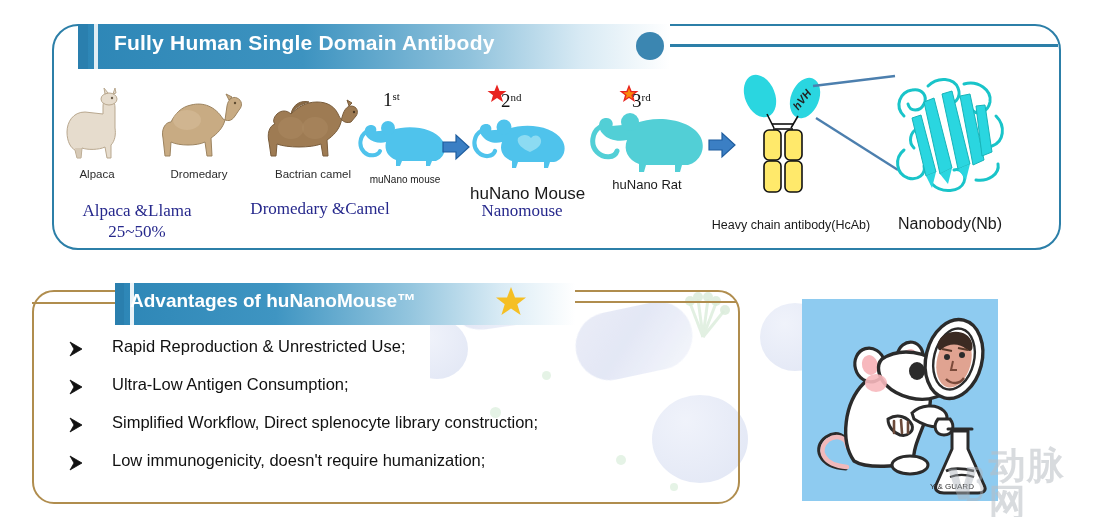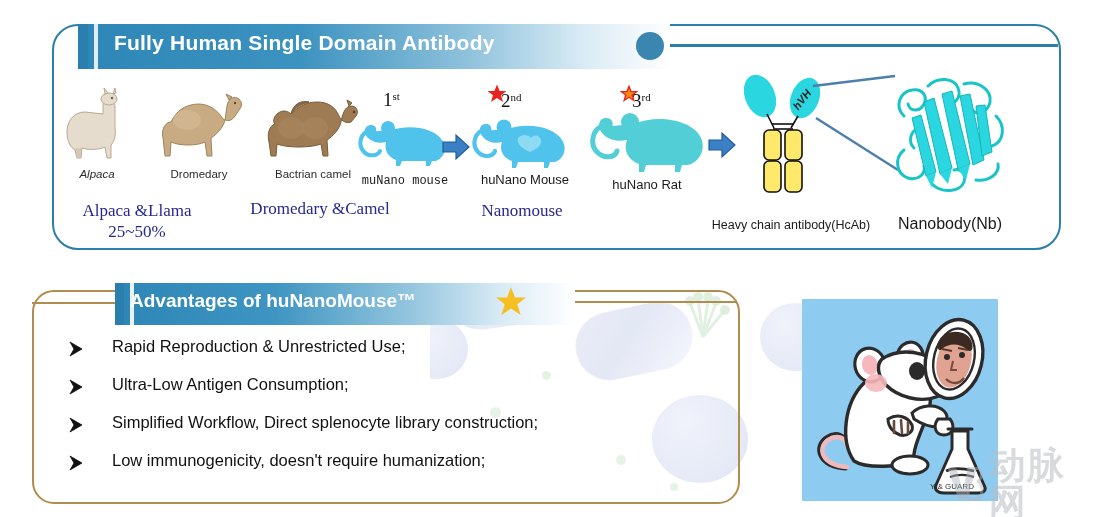--- a/index.html
+++ b/index.html
@@ -37,21 +37,21 @@
     position:absolute;left:114px;top:31px;color:#ffffff;
     font-size:21px;font-weight:bold;letter-spacing:.2px;white-space:nowrap;
   }
   .hdr-dot{position:absolute;left:636px;top:32px;width:28px;height:28px;border-radius:50%;background:#3b86b1;}
   .hdr-line{position:absolute;left:660px;top:44px;width:398px;height:3px;background:#2c7fa8;}
 
   
   .animal-row{position:absolute;left:40px;top:88px;width:330px;height:100px;}
   .animal{position:absolute;text-align:center;}
   .animal .cap{font-size:11.5px;color:#2b2b2b;margin-top:2px;white-space:nowrap;}
-  .a-alpaca{left:2px;top:0;width:110px;font-style:italic;}
+  .a-alpaca{left:2px;top:0;width:110px;}
   .a-drom{left:98px;top:0;width:122px;}
   .a-bact{left:208px;top:0;width:130px;}
 
   .blue-note{position:absolute;text-align:center;color:#26288c;
     font-family:"Liberation Serif",serif;font-size:17px;line-height:21px;}
   .note-1{left:42px;top:200px;width:190px;}
   .note-2{left:222px;top:198px;width:196px;}
   .note-3{left:438px;top:200px;width:168px;}
 
   
@@ -62,23 +62,23 @@
   .ord-2{left:501px;top:90px;}
   .ord-3{left:632px;top:90px;}
   .star-red{position:absolute;width:20px;height:20px;}
   .sr-2{left:487px;top:84px;}
   .sr-3{left:619px;top:84px;}
 
   .mouse{position:absolute;}
   .m1{left:358px;top:118px;width:92px;height:50px;}
   .m2{left:472px;top:116px;width:98px;height:54px;}
   .m3{left:590px;top:108px;width:118px;height:66px;}
-  .m-cap{position:absolute;font-family:Liberation Mono, monospace;font-size:12px;color:#1a1a1a;text-align:center;white-space:nowrap;}
+  .m-cap{position:absolute;font-family:Liberation Sans, sans-serif;font-size:10px;color:#1a1a1a;text-align:center;white-space:nowrap;}
   .mc1{left:355px;top:174px;width:100px;}
-  .mc2{left:470px;top:172px;width:110px;font-family:"Liberation Sans",sans-serif;font-size:13px;}
+  .mc2{left:470px;top:184px;width:110px;font-family:"Liberation Sans",sans-serif;font-size:17px;}
   .mc3{left:588px;top:177px;width:118px;font-family:"Liberation Sans",sans-serif;font-size:13px;}
 
   .arrow-blue{position:absolute;}
   .ab1{left:441px;top:133px;width:30px;height:28px;}
   .ab2{left:707px;top:131px;width:30px;height:28px;}
 
   
   .hcab{position:absolute;left:736px;top:72px;width:96px;height:122px;}
   .hcab-cap{position:absolute;left:698px;top:218px;width:186px;text-align:center;
     font-family:"Liberation Sans",sans-serif;font-size:12.5px;color:#1a1a1a;white-space:nowrap;}

